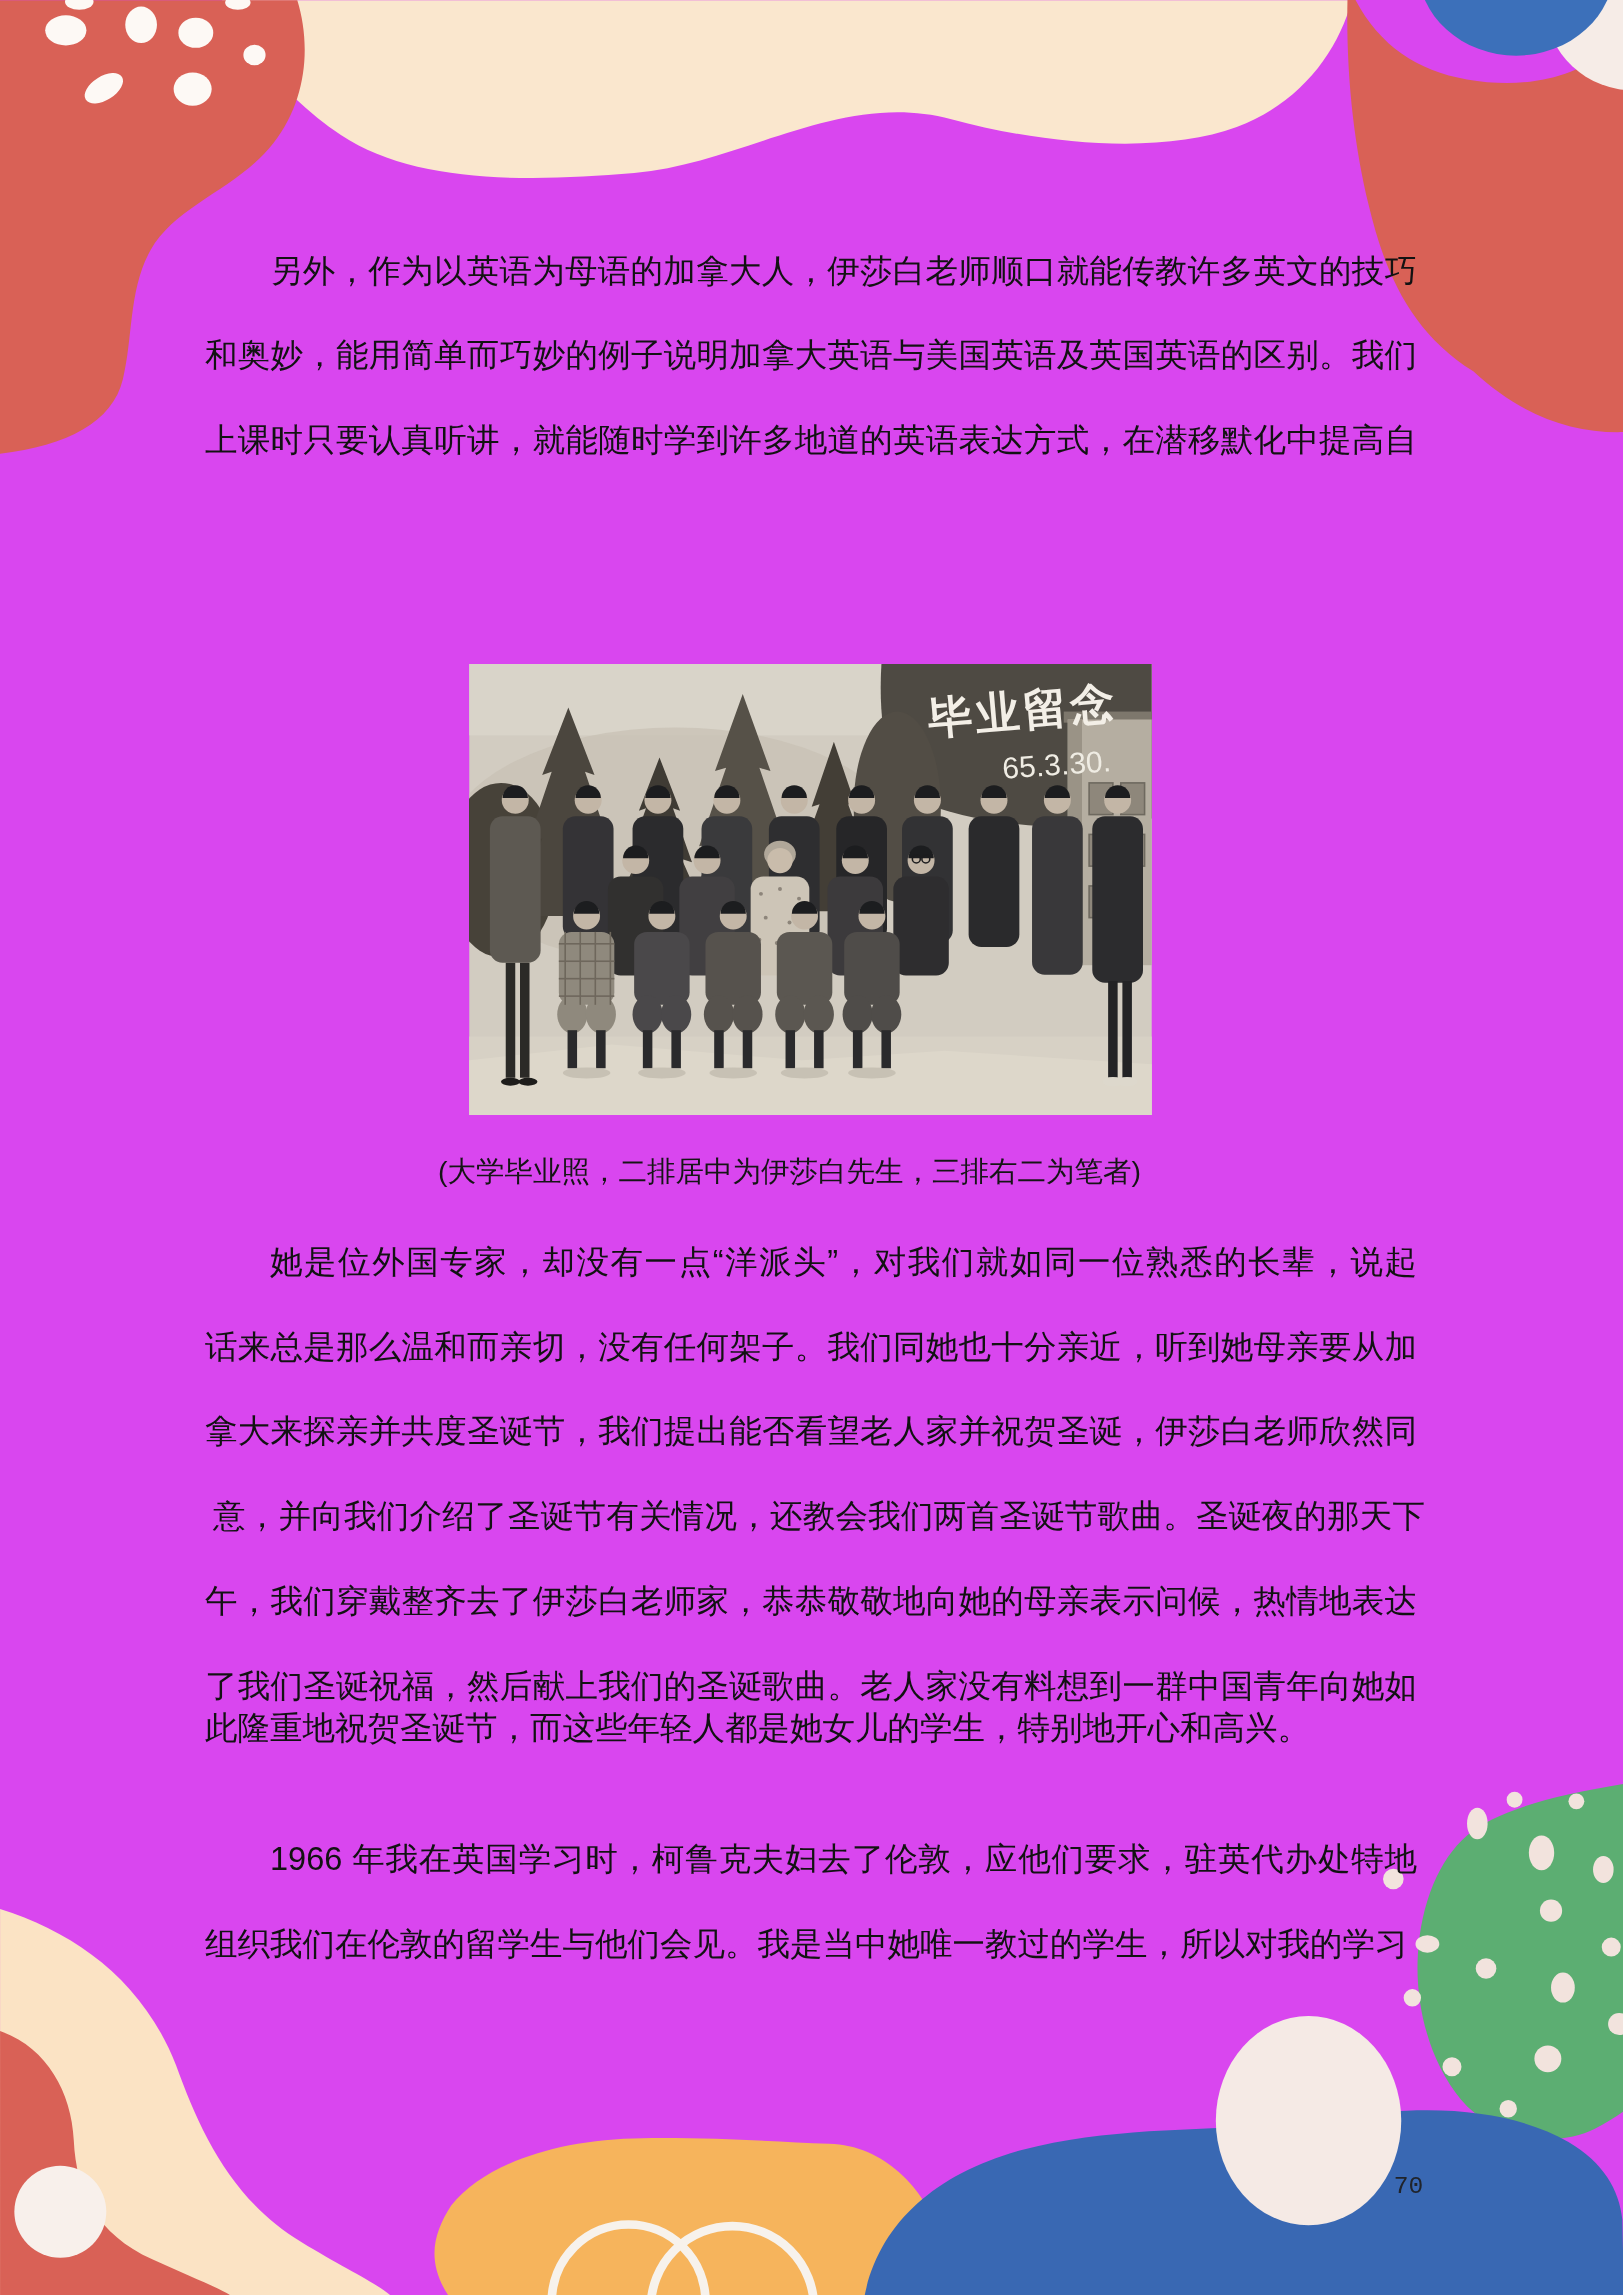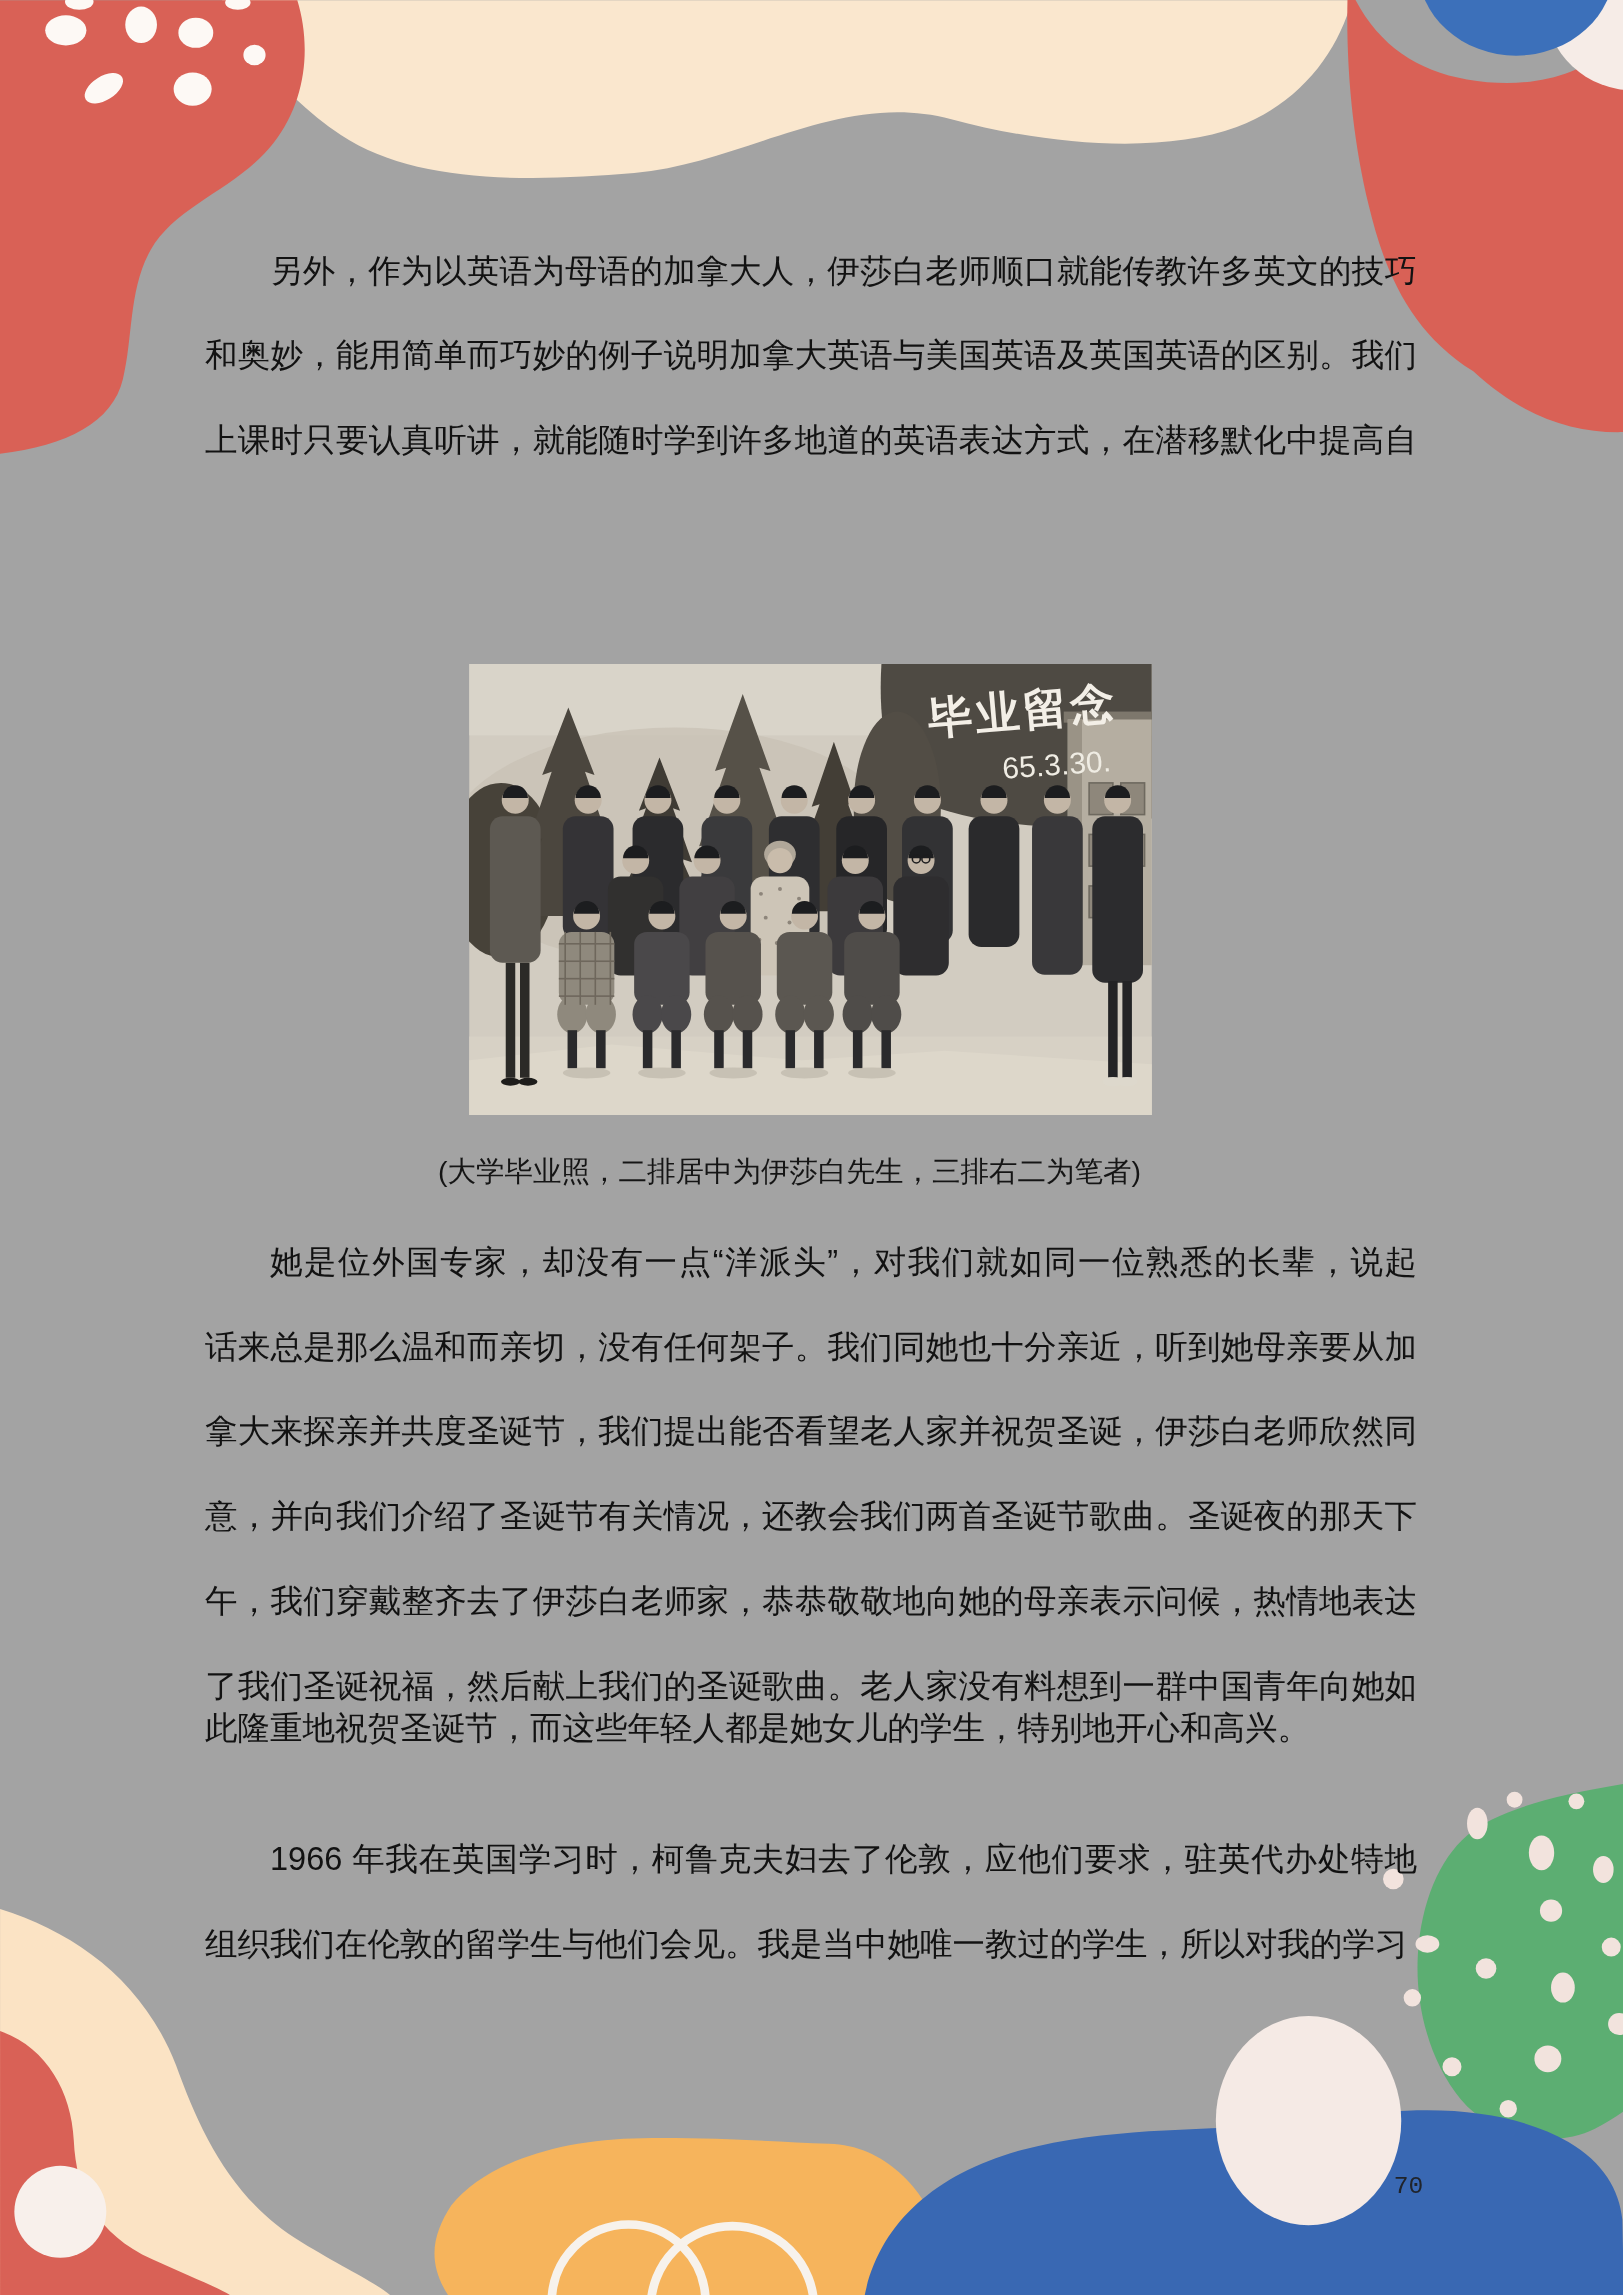--- a/index.html
+++ b/index.html
@@ -1,20 +1,20 @@
 <!DOCTYPE html>
 <html style="font-size:12.7px"><head>
 <meta charset="utf-8">
 <style>
   html,body{margin:0;padding:0;background:#ffffff;}
   .page{
     position:relative;
     width:1624px;
     height:2295px;
-    background:#a3a3a3;
+    background:#d946ef;
     overflow:hidden;
     font-family:"Liberation Sans", sans-serif;
     color:#121212;
   }
   .decor{position:absolute;display:block;}
   .bodytext{position:absolute;left:0;top:0;width:100%;height:100%;}
   .pline{
     position:absolute;
     left:205px;
     width:1212px;
@@ -112,21 +112,21 @@
     </g>
   </svg>
 
   <div class="bodytext" id="paragraphs">
       <div class="pline first stretch" style="top: 251px;">另外，作为以英语为母语的加拿大人，伊莎白老师顺口就能传教许多英文的技巧</div>
       <div class="pline stretch" style="top: 335px;">和奥妙，能用简单而巧妙的例子说明加拿大英语与美国英语及英国英语的区别。我们</div>
       <div class="pline stretch" style="top: 420px;">上课时只要认真听讲，就能随时学到许多地道的英语表达方式，在潜移默化中提高自</div>
       <div class="pline first stretch" style="top: 1242px;">她是位外国专家，却没有一点“洋派头”，对我们就如同一位熟悉的长辈，说起</div>
       <div class="pline stretch" style="top: 1327px;">话来总是那么温和而亲切，没有任何架子。我们同她也十分亲近，听到她母亲要从加</div>
       <div class="pline stretch" style="top: 1411px;">拿大来探亲并共度圣诞节，我们提出能否看望老人家并祝贺圣诞，伊莎白老师欣然同</div>
-      <div class="pline stretch" style="top: 1496px;">意，并向我们介绍了圣诞节有关情况，还教会我们两首圣诞节歌曲。圣诞夜的那天下</div>
+      <div class="pline stretch" style="top: 1496px; margin-left: 8px;">意，并向我们介绍了圣诞节有关情况，还教会我们两首圣诞节歌曲。圣诞夜的那天下</div>
       <div class="pline stretch" style="top: 1581px;">午，我们穿戴整齐去了伊莎白老师家，恭恭敬敬地向她的母亲表示问候，热情地表达</div>
       <div class="pline stretch" style="top: 1666px;">了我们圣诞祝福，然后献上我们的圣诞歌曲。老人家没有料想到一群中国青年向她如</div>
       <div class="pline" style="top: 1708px;">此隆重地祝贺圣诞节，而这些年轻人都是她女儿的学生，特别地开心和高兴。</div>
       <div class="pline first stretch" style="top: 1839px;">1966 年我在英国学习时，柯鲁克夫妇去了伦敦，应他们要求，驻英代办处特地</div>
       <div class="pline" style="top: 1924px;">组织我们在伦敦的留学生与他们会见。我是当中她唯一教过的学生，所以对我的学习</div>
     </div>
 
   <figure class="photo">
     <svg viewBox="0 0 861 569" aria-hidden="true">
       <rect x="0" y="0" width="861" height="569" fill="#d2ccc1"></rect>

